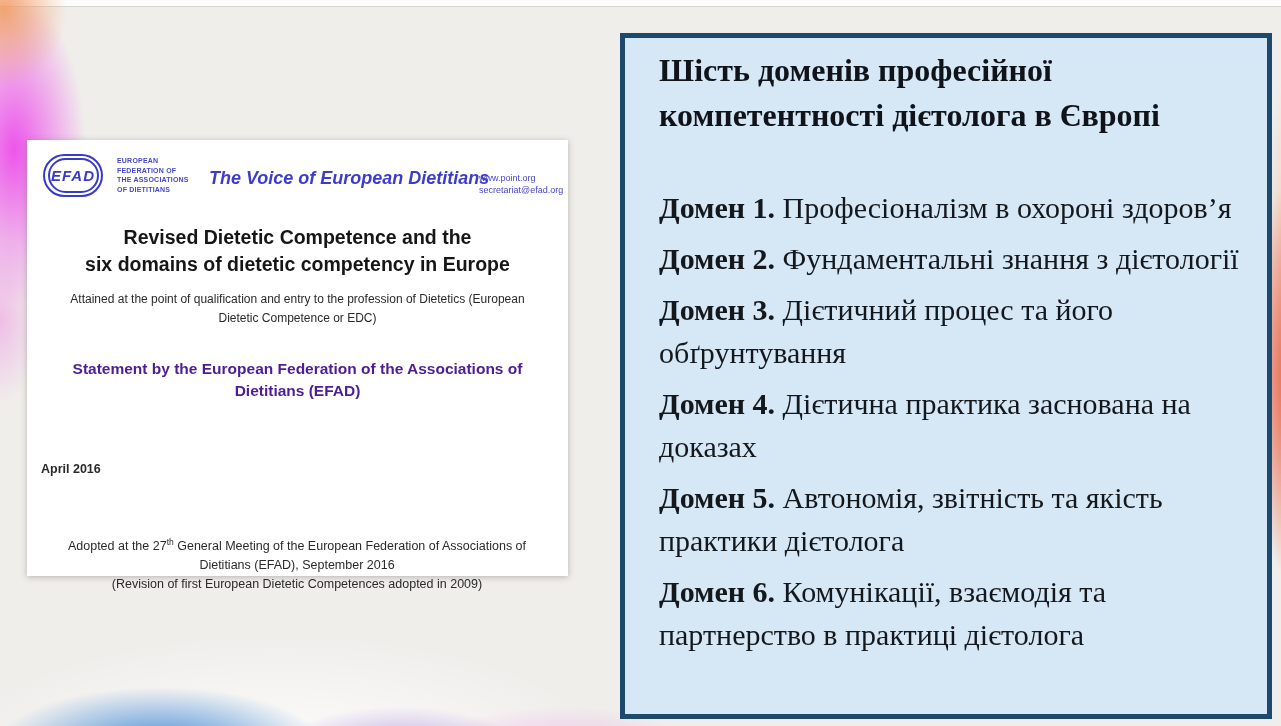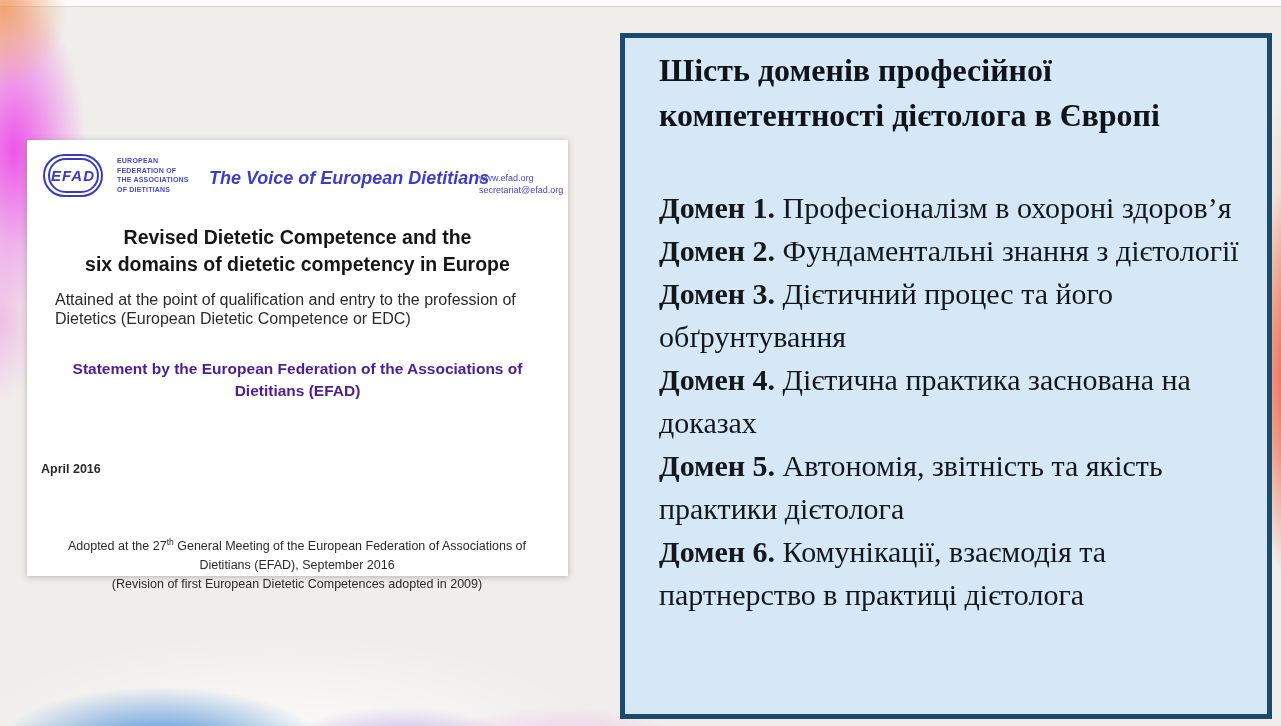--- a/index.html
+++ b/index.html
@@ -58,21 +58,21 @@
   .contact {
     position:absolute; left:438px; top:20px; width:100px;
     font-size:9px; line-height:12px; color:#4646cc;
   }
   .doc-title {
     position:absolute; left:0; top:84px; width:100%;
     text-align:center; font-weight:bold; font-size:19.5px; line-height:27px; color:#161616;
   }
   .doc-subtitle {
     position:absolute; left:28px; top:150px; width:485px;
-    text-align:left; font-size:16px; line-height:19px; color:#2a2a2a;
+    text-align:center; font-size:12px; line-height:19px; color:#2a2a2a;
   }
   .doc-statement {
     position:absolute; left:20px; top:218px; width:501px;
     text-align:center; font-weight:bold; font-size:15.5px; line-height:22px; color:#4c1d95;
   }
   .doc-date {
     position:absolute; left:14px; top:322px;
     font-weight:bold; font-size:12.5px; color:#2a2a2a;
   }
   .doc-adopted {
@@ -88,21 +88,21 @@
     background:#d6e7f5;
     border:5px solid #1c4a6e;
     padding:10px 20px 0 34px;
     font-family:"Liberation Serif", serif;
     color:#14181c;
   }
   .panel-title {
     font-weight:bold; font-size:32px; line-height:45px;
     margin-bottom:48px; width:600px; color:#10141a;
   }
-  .domain-item { font-size:30px; line-height:43px; width:602px; }
+  .domain-item { font-size:30px; line-height:43px; width:602px;margin-top:8px; }
   .domain-label { font-weight:bold; }
 </style>
 </head>
 <body>
 
 <div class="slide">
 
   <div class="doc">
 
     <div class="doc-header">
@@ -112,21 +112,21 @@
         </div>
       </div>
       <div class="org-lines">
         <div>European</div>
         <div>Federation of</div>
         <div>The Associations</div>
         <div>of Dietitians</div>
       </div>
       <div class="tagline">The Voice of European Dietitians</div>
       <div class="contact">
-        <div>www.efad.org</div>
+        <div>www.point.org</div>
         <div>secretariat@efad.org</div>
       </div>
     </div>
 
     <div class="doc-title">
       <div>Revised Dietetic Competence and the</div>
       <div>six domains of dietetic competency in Europe</div>
     </div>
 
     <div class="doc-subtitle">Attained at the point of qualification and entry to the profession of Dietetics (European Dietetic Competence or EDC)</div>

